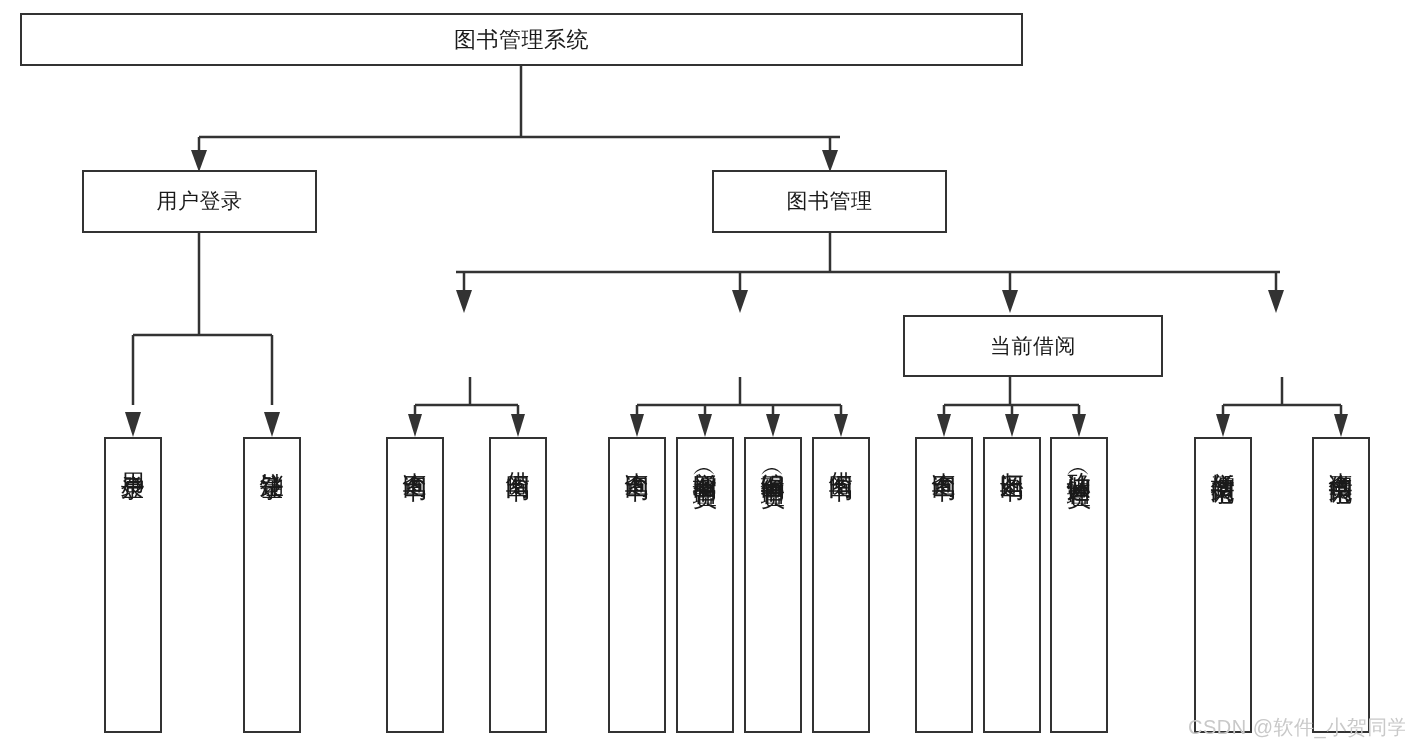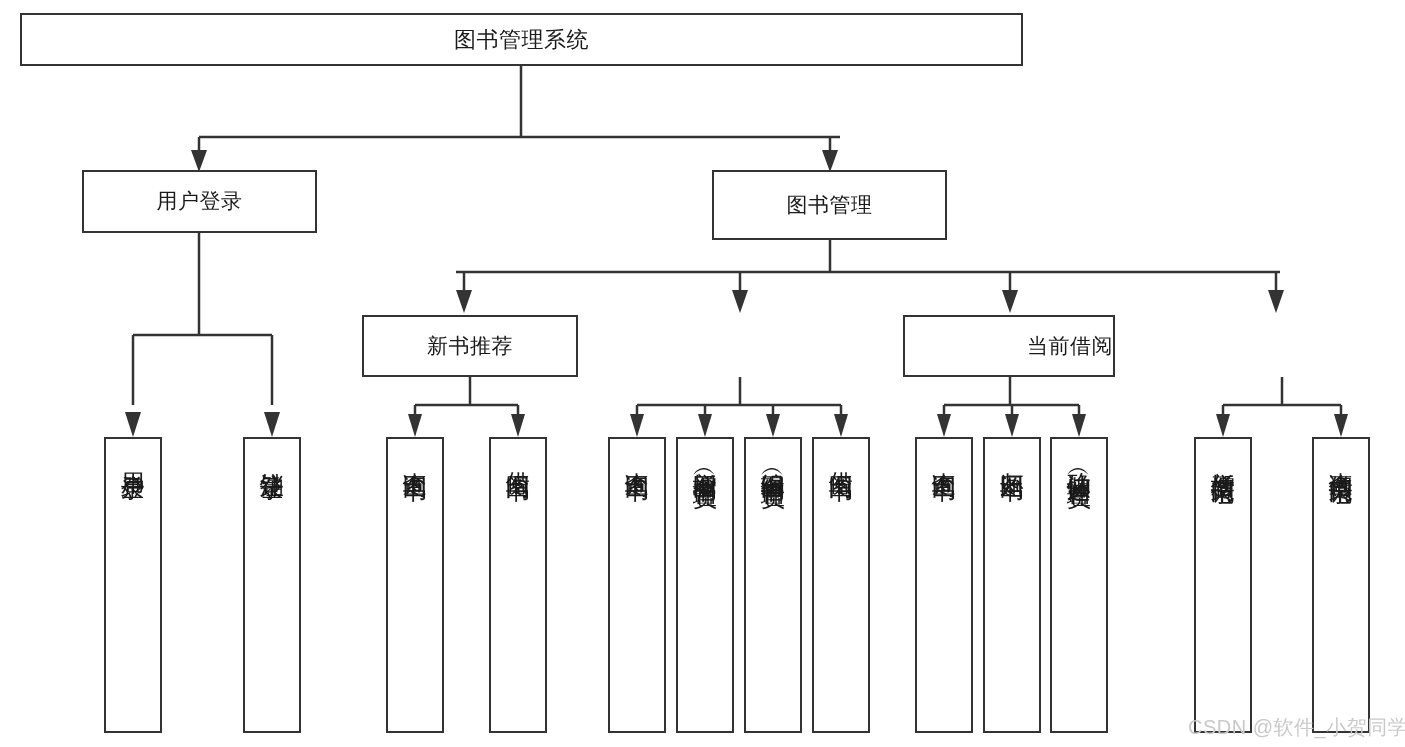--- a/index.html
+++ b/index.html
@@ -131,28 +131,25 @@
     </g>
   </svg>
 
   <div class="node h-node root" style="left:20px;top:13px;width:1003px;height:53px;">
     <span class="lbl">图书管理系统</span>
   </div>
 
   <div class="node h-node" style="left:82px;top:170px;width:235px;height:63px;">
     <span class="lbl">用户登录</span>
   </div>
-  <div class="node h-node" style="left:712px;top:170px;width:235px;height:70px;">
+  <div class="node h-node" style="left:712px;top:170px;width:235px;height:63px;">
     <span class="lbl">图书管理</span>
   </div>
 
-  <div class="node h-node" style="left:362px;top:315px;width:216px;height:62px;">
-    <span class="lbl">新书推荐</span>
-  </div>
-  <div class="node h-node" style="left:903px;top:315px;width:212px;height:62px;justify-content:flex-end;">
+  <div class="node h-node" style="left:903px;top:315px;width:260px;height:62px;">
     <span class="lbl">当前借阅</span>
   </div>
 
   <div class="node leaf" style="left:104px;top:437px;width:58px;height:296px;">
     <span class="lbl">用户登录</span>
   </div>
   <div class="node leaf" style="left:243px;top:437px;width:58px;height:296px;">
     <span class="lbl">注销登录</span>
   </div>
 

